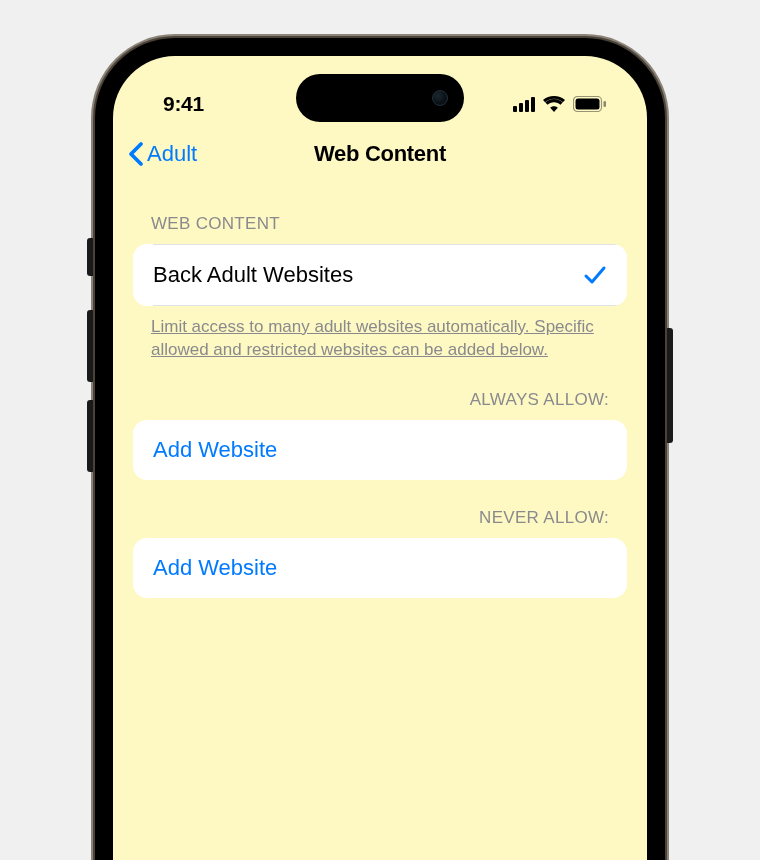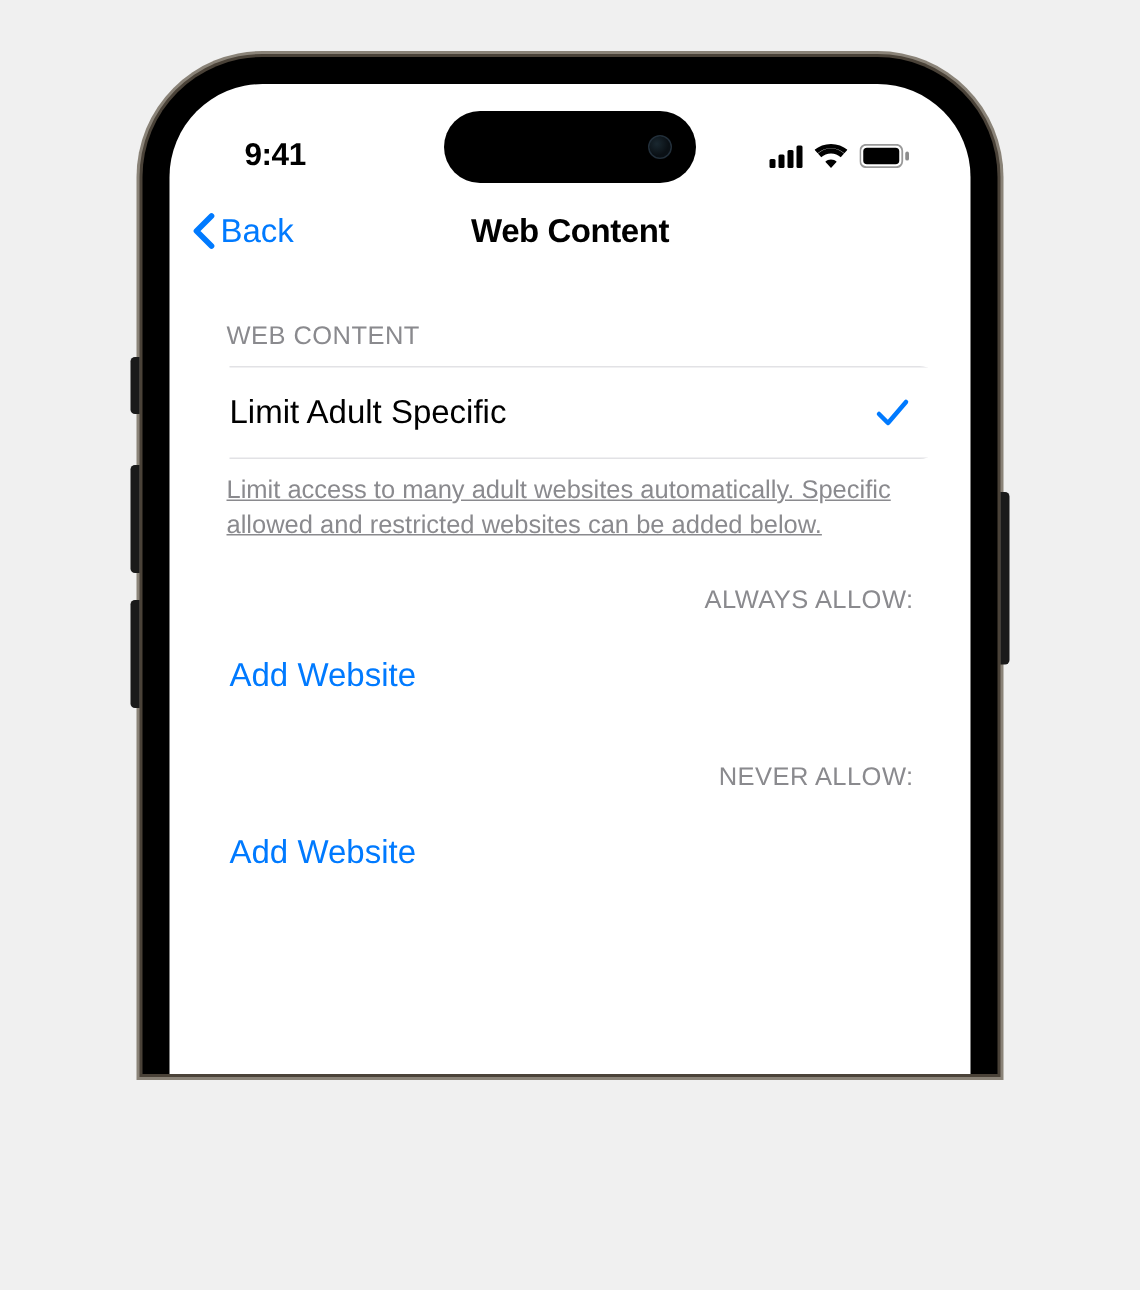--- a/index.html
+++ b/index.html
@@ -62,24 +62,24 @@
       position: absolute;
       right: -8px;
       top: 290px;
       width: 6px;
       height: 115px;
       background: #1a1a1a;
       border-radius: 0 3px 3px 0;
     }
     
     .screen {
-      background: #ffffff;
+      background: #fef9c3;
       border-radius: 62px 62px 0 0;
       overflow: hidden;
-      height: 660px;
+      height: 804px;
       position: relative;
     }
     
     .dynamic-island {
       position: absolute;
       top: 18px;
       left: 50%;
       transform: translateX(-50%);
       width: 168px;
       height: 48px;
@@ -250,33 +250,33 @@
           <rect x="30.5" y="5" width="2.5" height="6" rx="1.25" fill="#000" fill-opacity="0.45"></rect>
         </svg>
       </div>
     </div>
 
     <div class="nav-bar">
       <div class="back-button">
         <svg class="back-chevron" width="18" height="26" viewBox="0 0 18 26">
           <polyline points="14,3 4,13 14,23" fill="none" stroke="#007aff" stroke-width="3.8" stroke-linecap="round" stroke-linejoin="round"></polyline>
         </svg>
-        <span>Back</span>
+        <span>Adult</span>
       </div>
       <div class="nav-title">Web Content</div>
     </div>
 
     <div class="content">
 
       <div class="section-header">WEB CONTENT</div>
 
       <div class="list-group">
         <div class="divider"></div>
         <div class="list-row">
-          <span>Limit Adult Specific</span>
+          <span>Back Adult Websites</span>
           <svg class="checkmark" width="24" height="22" viewBox="0 0 24 22">
             <polyline points="3,12 9,18 21,4" fill="none" stroke="#007aff" stroke-width="3" stroke-linecap="round" stroke-linejoin="round"></polyline>
           </svg>
         </div>
         <div class="divider"></div>
       </div>
 
       <div class="section-footer">Limit access to many adult websites automatically. Specific allowed and restricted websites can be added below.</div>
 
       <div class="section-header tighter">ALWAYS ALLOW:</div>

